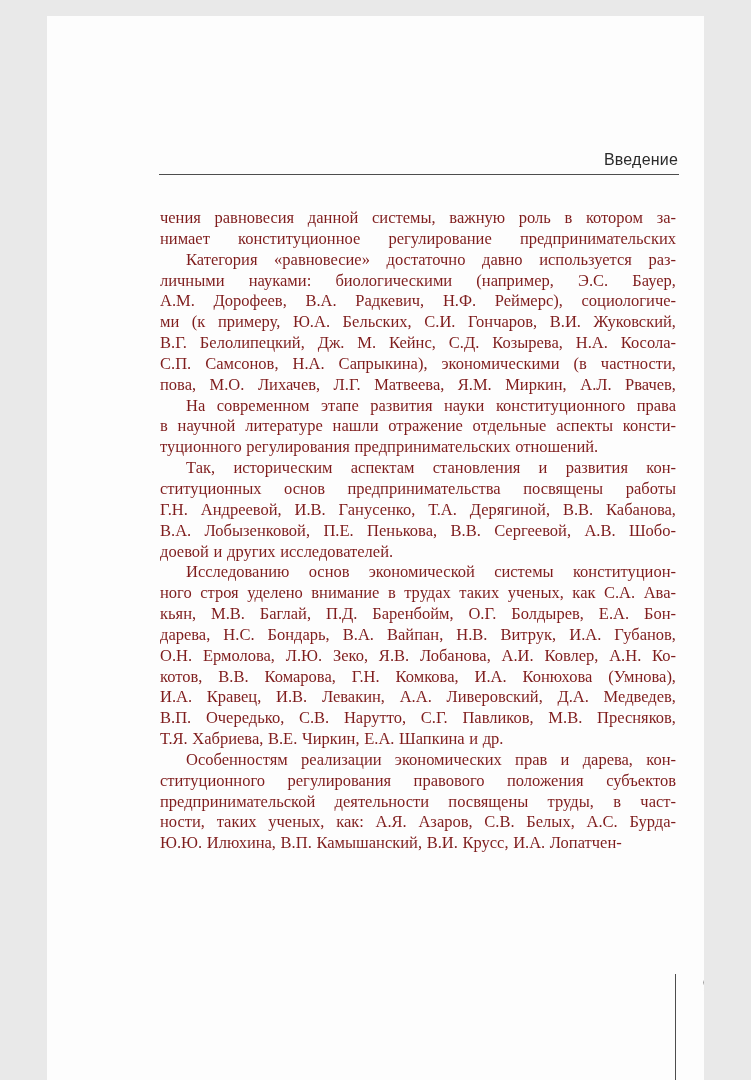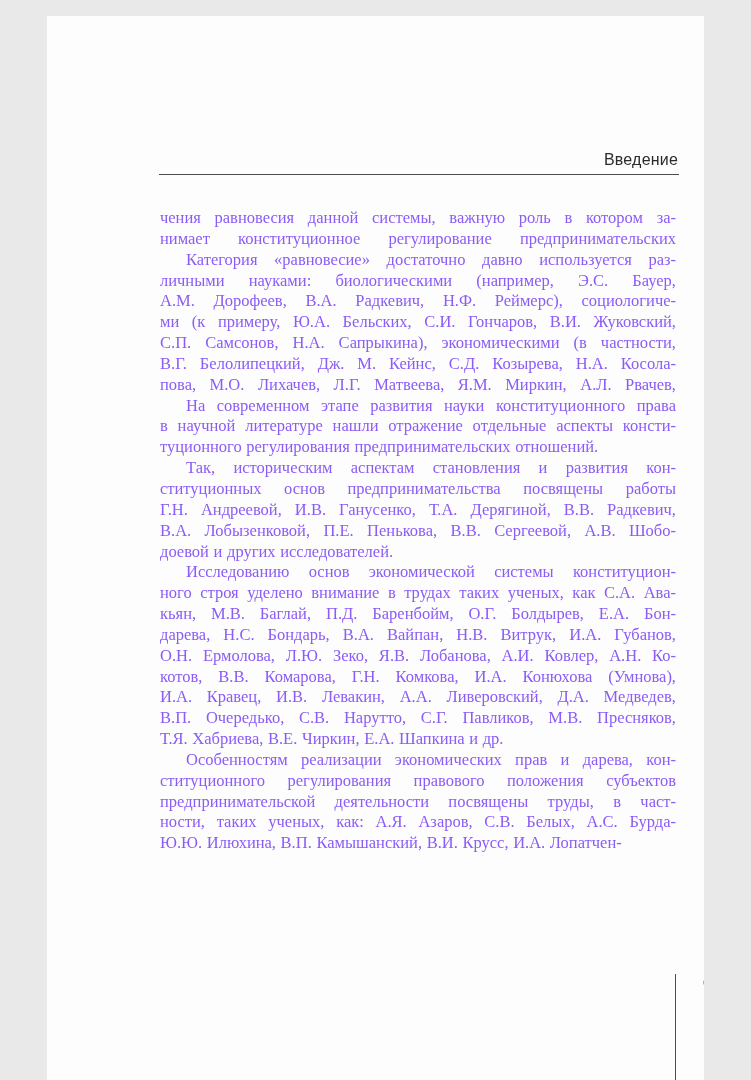--- a/index.html
+++ b/index.html
@@ -35,21 +35,21 @@
     height: 0;
     border-top: 1.2px solid #4d4d4d;
   }
   .body-text {
     position: absolute;
     top: 192px;
     left: 113px;
     width: 516px;
     font-family: "Liberation Serif", "DejaVu Serif", serif;
     font-size: 16.5px;
-    color: #8b5cf6;
+    color: #7f1d1d;
   }
   .para { margin: 0; padding: 0; }
   .line {
     height: 20.85px;
     line-height: 20.85px;
     text-align: justify;
     text-align-last: justify;
     overflow: hidden;
     white-space: normal;
     word-spacing: 0.5px;
@@ -85,33 +85,33 @@
   <div class="body-text">
       <div class="para">
         <div class="line">чения равновесия данной системы, важную роль в котором за-</div>
         <div class="line">нимает конституционное регулирование предпринимательских</div>
       </div>
       <div class="para">
         <div class="line indent">Категория «равновесие» достаточно давно используется раз-</div>
         <div class="line">личными науками: биологическими (например, Э.С. Бауер,</div>
         <div class="line">А.М. Дорофеев, В.А. Радкевич, Н.Ф. Реймерс), социологиче-</div>
         <div class="line">ми (к примеру, Ю.А. Бельских, С.И. Гончаров, В.И. Жуковский,</div>
+        <div class="line">В.Г. Белолипецкий, Дж. М. Кейнс, С.Д. Козырева, Н.А. Косола-</div>
         <div class="line">С.П. Самсонов, Н.А. Сапрыкина), экономическими (в частности,</div>
-        <div class="line">В.Г. Белолипецкий, Дж. М. Кейнс, С.Д. Козырева, Н.А. Косола-</div>
         <div class="line">пова, М.О. Лихачев, Л.Г. Матвеева, Я.М. Миркин, А.Л. Рвачев,</div>
       </div>
       <div class="para">
         <div class="line indent">На современном этапе развития науки конституционного права</div>
         <div class="line">в научной литературе нашли отражение отдельные аспекты консти-</div>
         <div class="line lastline">туционного регулирования предпринимательских отношений.</div>
       </div>
       <div class="para">
         <div class="line indent">Так, историческим аспектам становления и развития кон-</div>
         <div class="line">ституционных основ предпринимательства посвящены работы</div>
-        <div class="line">Г.Н. Андреевой, И.В. Ганусенко, Т.А. Дерягиной, В.В. Радкевич,</div>
+        <div class="line">Г.Н. Андреевой, И.В. Ганусенко, Т.А. Дерягиной, В.В. Кабанова,</div>
         <div class="line">В.А. Лобызенковой, П.Е. Пенькова, В.В. Сергеевой, А.В. Шобо-</div>
         <div class="line lastline">доевой и других исследователей.</div>
       </div>
       <div class="para">
         <div class="line indent">Исследованию основ экономической системы конституцион-</div>
         <div class="line">ного строя уделено внимание в трудах таких ученых, как С.А. Ава-</div>
         <div class="line">кьян, М.В. Баглай, П.Д. Баренбойм, О.Г. Болдырев, Е.А. Бон-</div>
         <div class="line">дарева, Н.С. Бондарь, В.А. Вайпан, Н.В. Витрук, И.А. Губанов,</div>
         <div class="line">О.Н. Ермолова, Л.Ю. Зеко, Я.В. Лобанова, А.И. Ковлер, А.Н. Ко-</div>
         <div class="line">котов, В.В. Комарова, Г.Н. Комкова, И.А. Конюхова (Умнова),</div>

